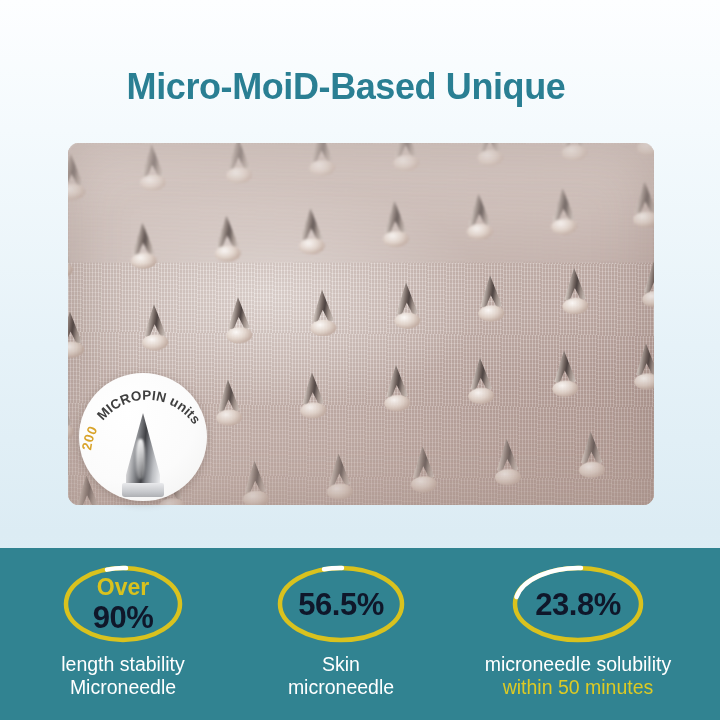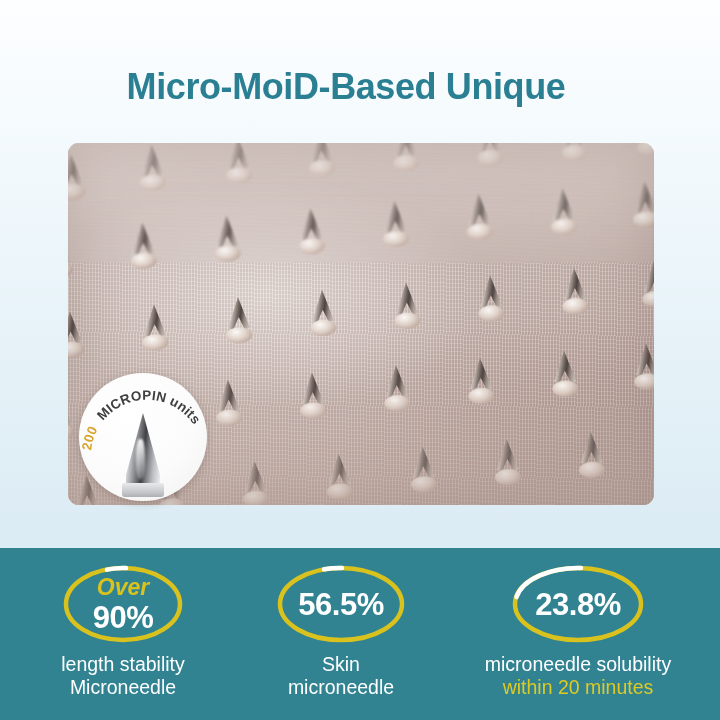--- a/index.html
+++ b/index.html
@@ -240,24 +240,23 @@
     flex-direction: column;
     align-items: center;
     justify-content: center;
     line-height: 1;
   }
   .ellipse-text .over {
     color: #d9c21e;
     font-size: 23px;
     font-weight: 700;
     margin-bottom: 3px;
-    font-style: italic;
   }
   .ellipse-text .bignum {
-    color: #ffffff;
+    color: #0f172a;
     font-size: 31px;
     font-weight: 800;
     letter-spacing: -0.5px;
   }
   .ellipse-text .bignum.solo {
     font-size: 31px;
   }
   .stat-caption {
     margin-top: 9px;
     color: #ffffff;
@@ -510,20 +509,20 @@
           <svg class="ellipse-svg" viewBox="0 0 134 80">
             <ellipse cx="67" cy="40" rx="63" ry="36" fill="none" stroke="#d9c21e" stroke-width="4.5"></ellipse>
             <path d="M 5.5,33 A 63,36 0 0 1 70,4.0" fill="none" stroke="#ffffff" stroke-width="4.5" stroke-linecap="round"></path>
           </svg>
           <div class="ellipse-text">
             <span class="bignum solo">23.8%</span>
           </div>
         </div>
         <div class="stat-caption">
           <div>microneedle solubility</div>
-          <div class="gold">within 20 minutes</div>
+          <div class="gold">within 50 minutes</div>
         </div>
       </div>
 
     </div>
   </div>
 
 </div>
 
 </body></html>

